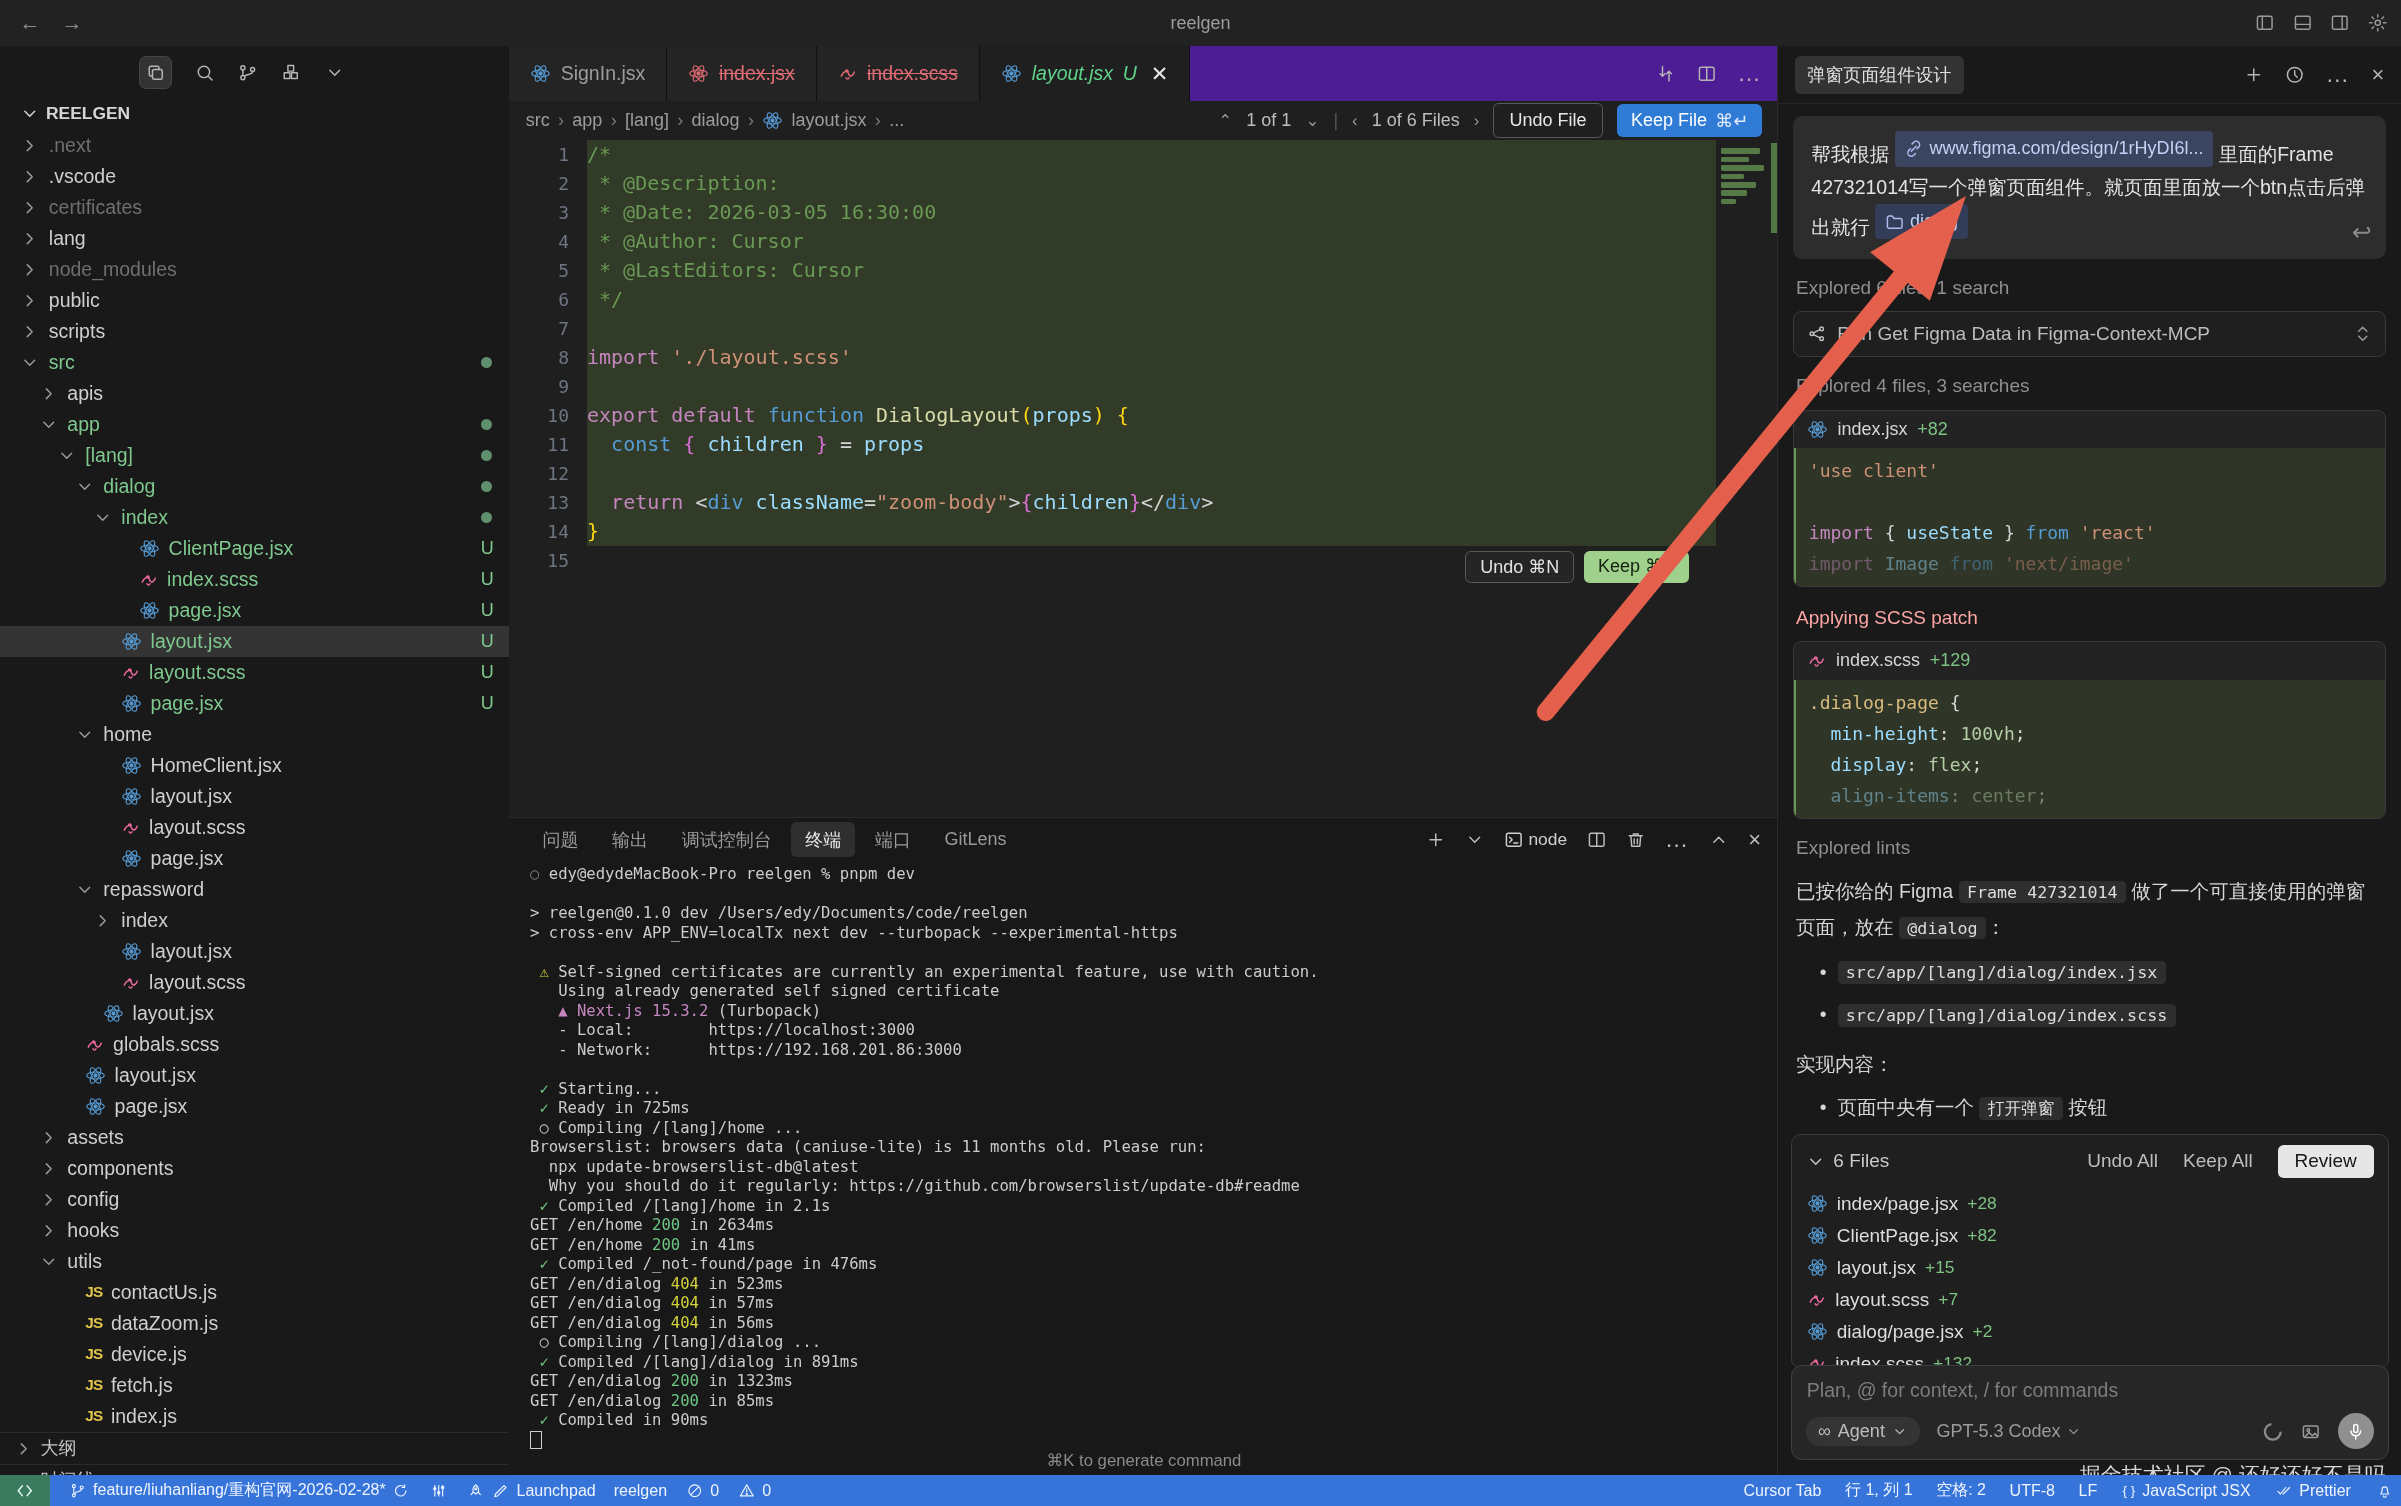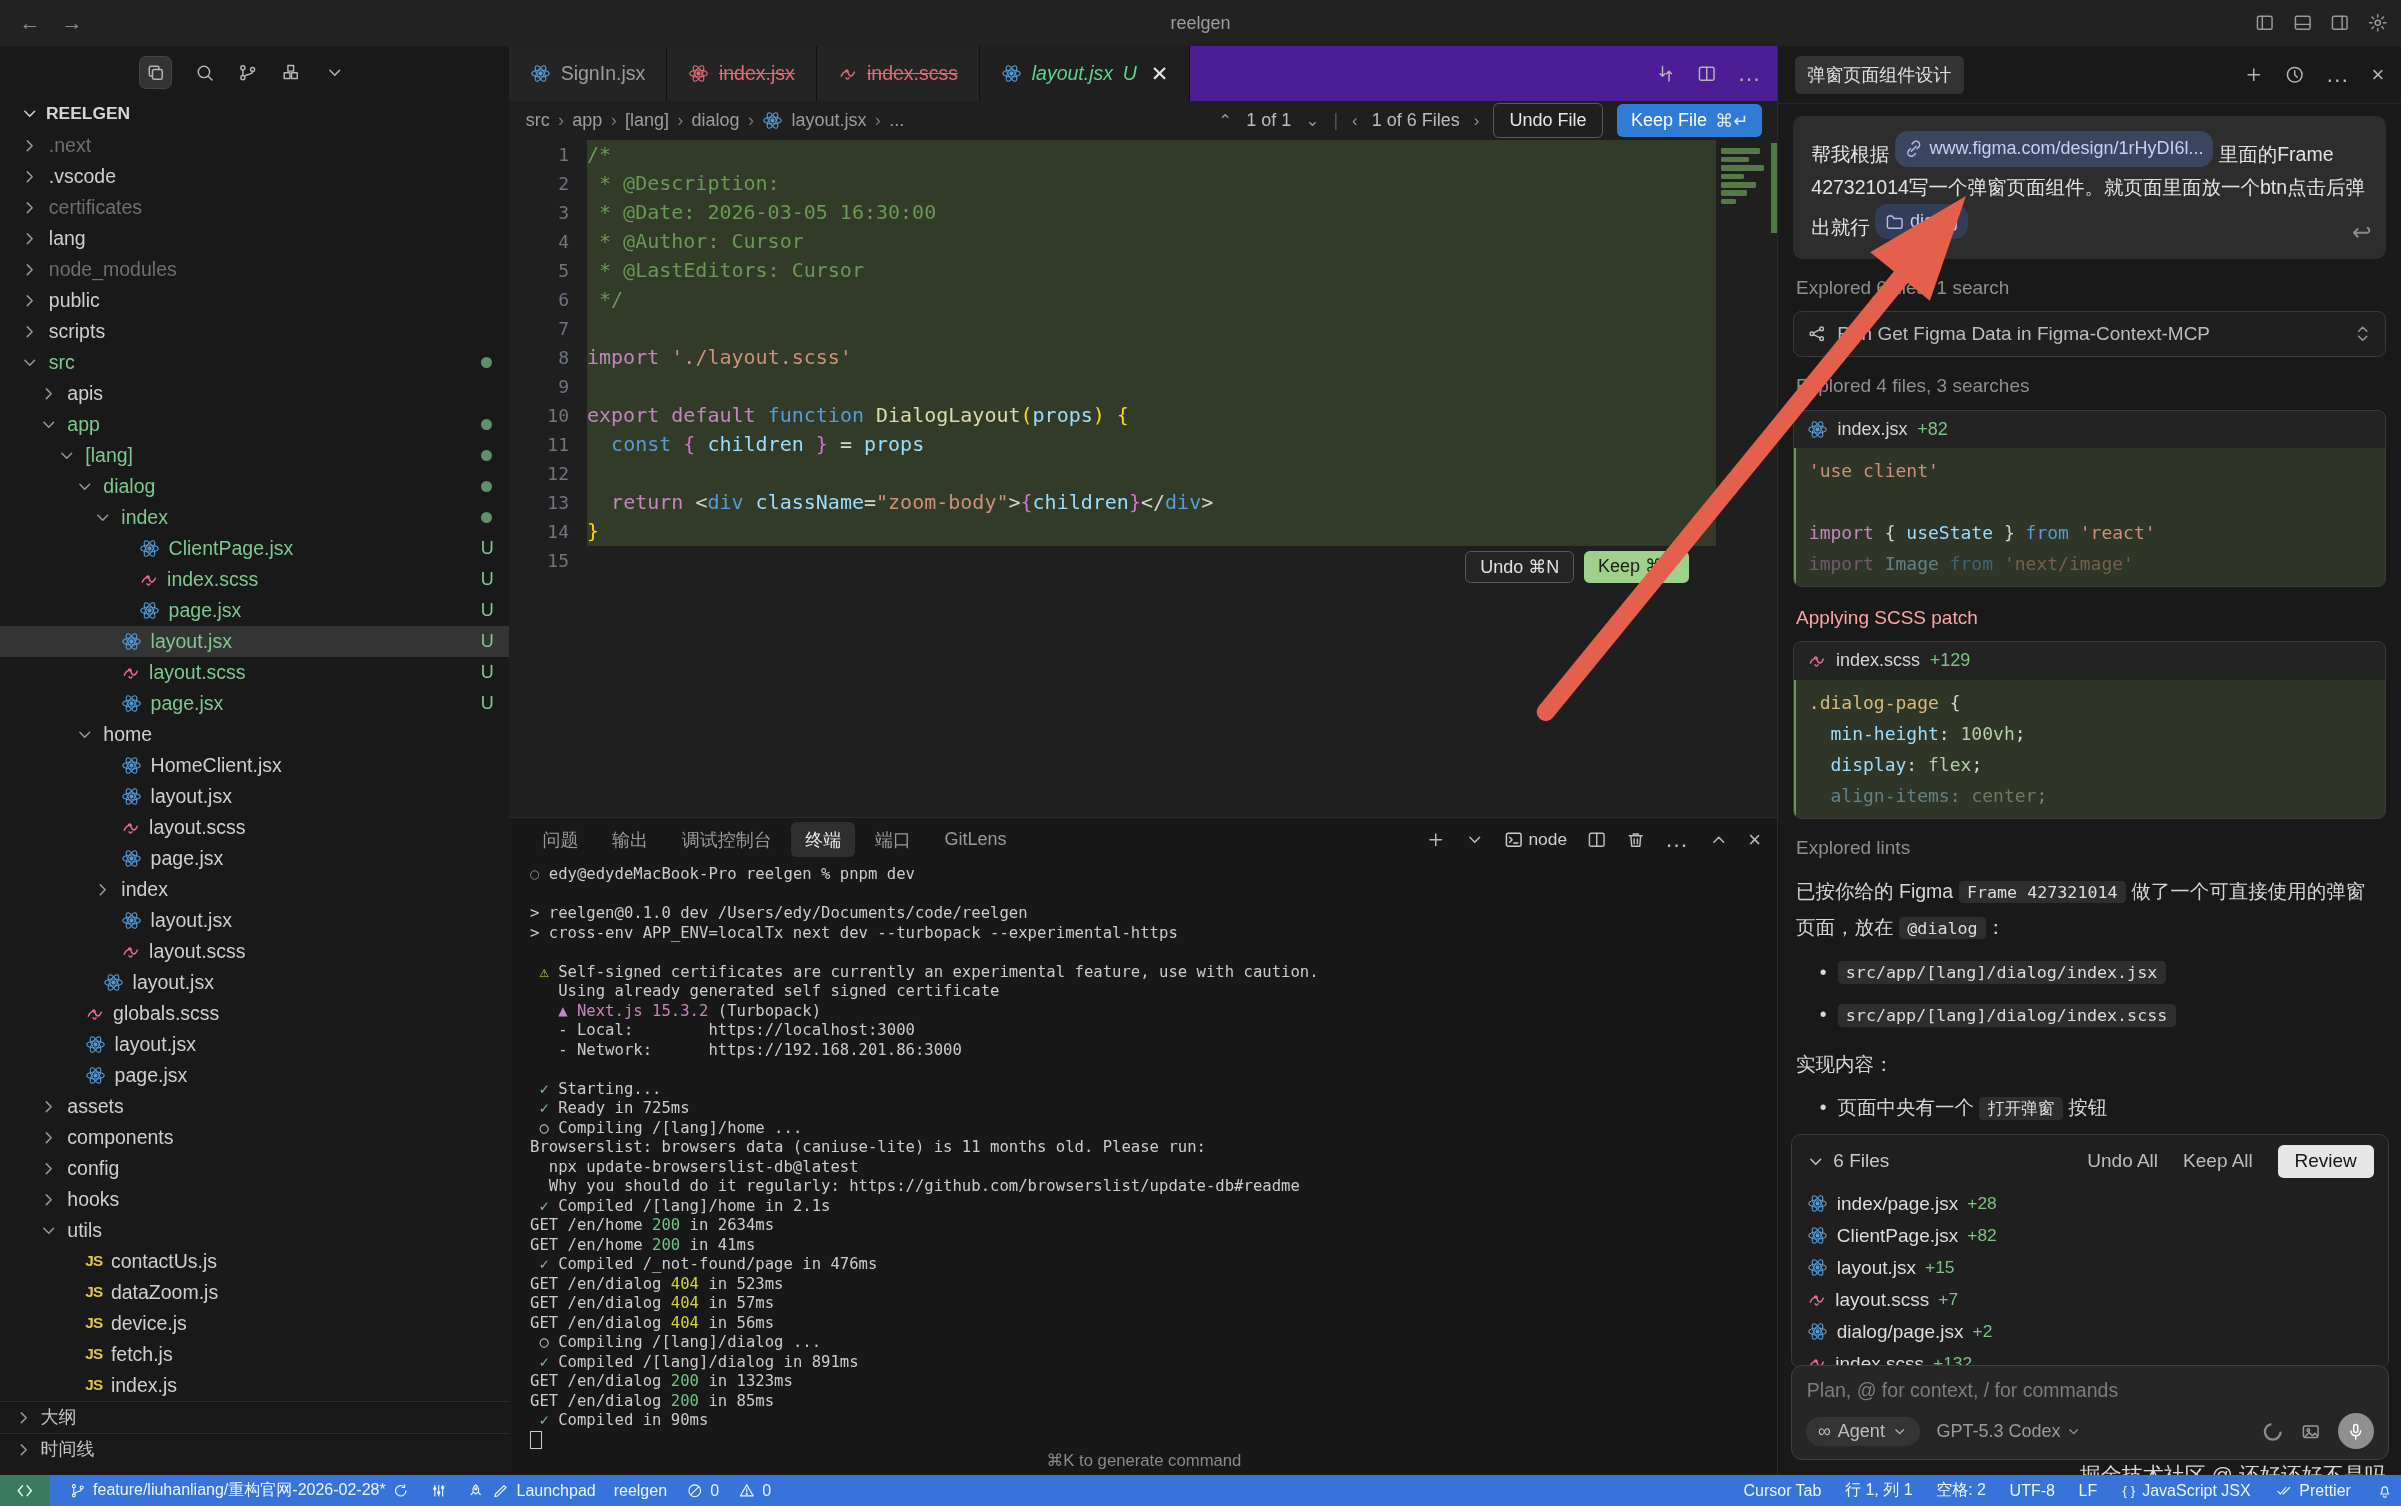--- a/index.html
+++ b/index.html
@@ -80,21 +80,21 @@
   .tcursor{display:inline-block;width:9.7px;height:16.7px;border:1.4px solid #cccccc;vertical-align:-2.8px;}
   #termhint{position:absolute;bottom:4.2px;left:0;right:0;text-align:center;color:#8a8a8a;font-size:16.7px;}
 
   
   #rightpanel{position:absolute;right:0;top:46px;width:623px;bottom:31px;background:#191919;border-left:0.7px solid #2b2b2b;overflow:hidden;}
   #chatheader{height:57px;display:flex;align-items:center;padding:0 16.7px;border-bottom:0.7px solid #262626;}
   #chatheader .titlechip{background:#333333;border-radius:5.6px;padding:7px 12.5px;font-size:18px;color:#e0e0e0;}
   #chatheader .hicons{margin-left:auto;display:flex;gap:21px;color:#b5b5b5;}
   #chatbody{position:absolute;left:0;right:0;top:57px;bottom:0;padding:12.5px 15.3px;overflow:hidden;}
   #usermsg{background:#2d2d2d;border-radius:9.7px;padding:15.3px 18px;font-size:19.5px;line-height:33px;color:#e3e3e3;position:relative;}
-  .chip{display:inline-flex;align-items:center;gap:5.6px;background:#3c4560;color:#c3d1f5;border-radius:13px;
+  .chip{display:inline-flex;align-items:center;gap:5.6px;background:#3c4560;color:#c3d1f5;border-radius:4px;
         padding:1.4px 9.7px;font-size:18px;vertical-align:2.1px;white-space:nowrap;}
   .chip.folder{background:#333d58;}
   #usermsg .replyic{position:absolute;right:14px;bottom:9.7px;color:#8a8a8a;font-size:23.6px;}
   .step-dim{color:#8f8f8f;font-size:19px;margin:18px 2.8px 4.2px;}
   .step-plain{color:#fca5a5;font-size:19px;margin:19.5px 2.8px 4.2px;}
   .toolcard{margin-top:12.5px;border:0.7px solid #3a3a3a;border-radius:8.3px;padding:11px 12.5px;display:flex;align-items:center;gap:11px;
             color:#bdbdbd;font-size:19px;background:#1f1f1f;}
   .toolcard .exp{margin-left:auto;color:#9a9a9a;}
   .codecard{margin-top:12.5px;border:0.7px solid #3a3a3a;border-radius:8.3px;background:#232323;overflow:hidden;}
   .codecard .cchead{display:flex;align-items:center;gap:9.7px;padding:8.3px 12.5px;font-size:18px;color:#d6d6d6;}
@@ -446,20 +446,28 @@
         <span class="icon" style="color: rgb(86, 156, 214);">
           <svg width="21" height="21" viewBox="0 0 24 24" fill="none" stroke="currentColor" stroke-width="1.3">
             <circle cx="12" cy="12" r="1.8" fill="currentColor"></circle>
             <ellipse cx="12" cy="12" rx="10" ry="4"></ellipse>
             <ellipse cx="12" cy="12" rx="10" ry="4" transform="rotate(60 12 12)"></ellipse>
             <ellipse cx="12" cy="12" rx="10" ry="4" transform="rotate(120 12 12)"></ellipse>
           </svg>
         </span>
         <span class="lbl">page.jsx</span>
       </div>
+      <div class="trow" style="padding-left: 74px;">
+        <span class="chev icon">
+          <svg width="19.5" height="19.5" viewBox="0 0 24 24" fill="none" stroke="currentColor" stroke-width="1.8" stroke-linecap="round" stroke-linejoin="round">
+            <path d="M6 9l6 6 6-6"></path>
+          </svg>
+        </span>
+        <span class="lbl">repassword</span>
+      </div>
       <div class="trow" style="padding-left: 92px;">
         <span class="chev icon">
           <svg width="19.5" height="19.5" viewBox="0 0 24 24" fill="none" stroke="currentColor" stroke-width="1.8" stroke-linecap="round" stroke-linejoin="round">
             <path d="M9 6l6 6-6 6"></path>
           </svg>
         </span>
         <span class="lbl">index</span>
       </div>
       <div class="trow" style="padding-left: 92px;">
         <span class="chev icon"></span>

